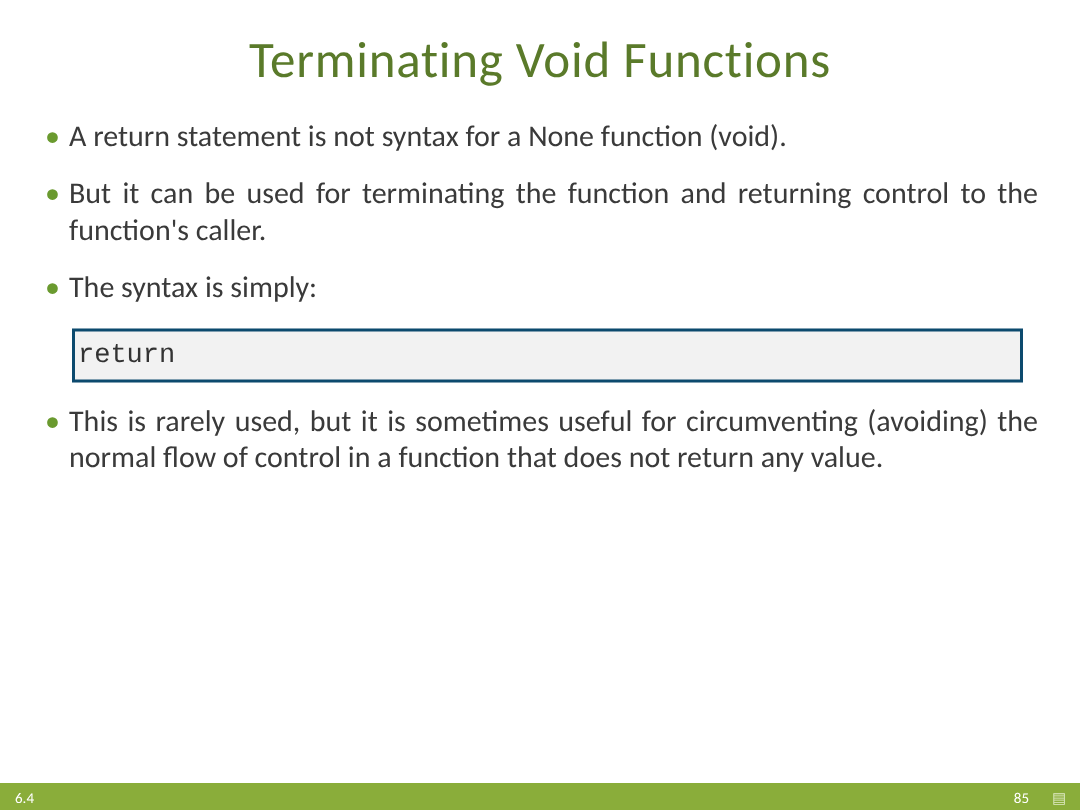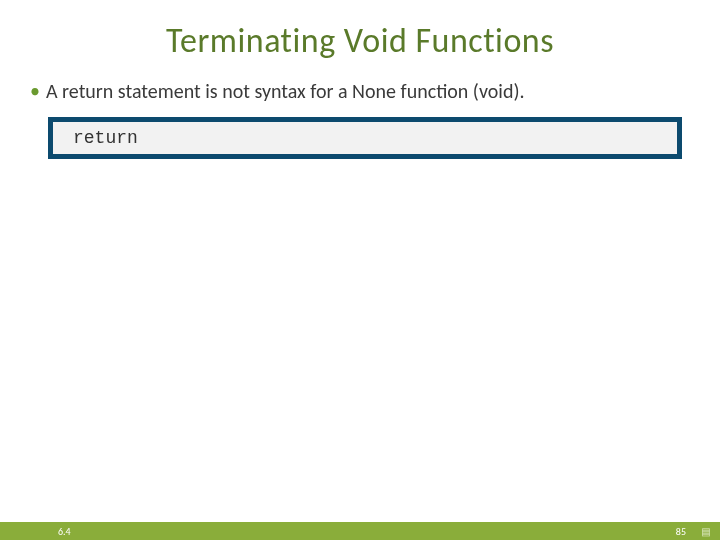--- a/index.html
+++ b/index.html
@@ -41,42 +41,42 @@
   ul.bullets > li::before {
     content: "•";
     position: absolute;
     left: 2px;
     top: 0;
     color: #6a9a2f;
     font-size: 20px;
   }
   .codebox {
     background: #f2f2f2;
-    border: 5px solid #0c4a6e;
+    border: 2px solid #0c4a6e;
     font-family: "Courier New", monospace;
     font-size: 18px;
     color: #333;
-    padding: 6px 20px;
+    padding: 6px 2px;
     margin: 4px 10px 14px 20px;
   }
   .footer {
     position: absolute;
     bottom: 0;
     left: 0;
     width: 720px;
     height: 18px;
     background: #8aad3a;
     display: flex;
     align-items: center;
     justify-content: space-between;
     padding: 0 8px 0 10px;
     font-size: 10px;
     color: #fff;
   }
-  .footer .left { color: #fff; margin-left: 48px; }
+  .footer .left { color: #fff; }
   .footer .right-group {
     display: flex;
     align-items: flex-end;
     gap: 14px;
   }
   .footer .page { color: #fff; }
   .footer .icon {
     width: 12px;
     height: 12px;
     display: inline-flex;
@@ -91,26 +91,31 @@
 </head>
 <body>
 
 <div class="slide">
 
   <div class="title">Terminating Void Functions</div>
 
   <div class="content">
     <ul class="bullets">
       <li>A return statement is not syntax for a None function (void).</li>
+      <li>But it can be used for terminating the function and returning control to the function's caller.</li>
+      <li>The syntax is simply:</li>
     </ul>
 
     <div class="codebox">return</div>
 
 
 
+    <ul class="bullets">
+      <li>This is rarely used, but it is sometimes useful for circumventing (avoiding) the normal flow of control in a function that does not return any value.</li>
+    </ul>
   </div>
 
   <div class="footer">
     <span class="left">6.4</span>
     <span class="right-group">
       <span class="page">85</span>
       <span class="icon">▤</span>
     </span>
   </div>
 

